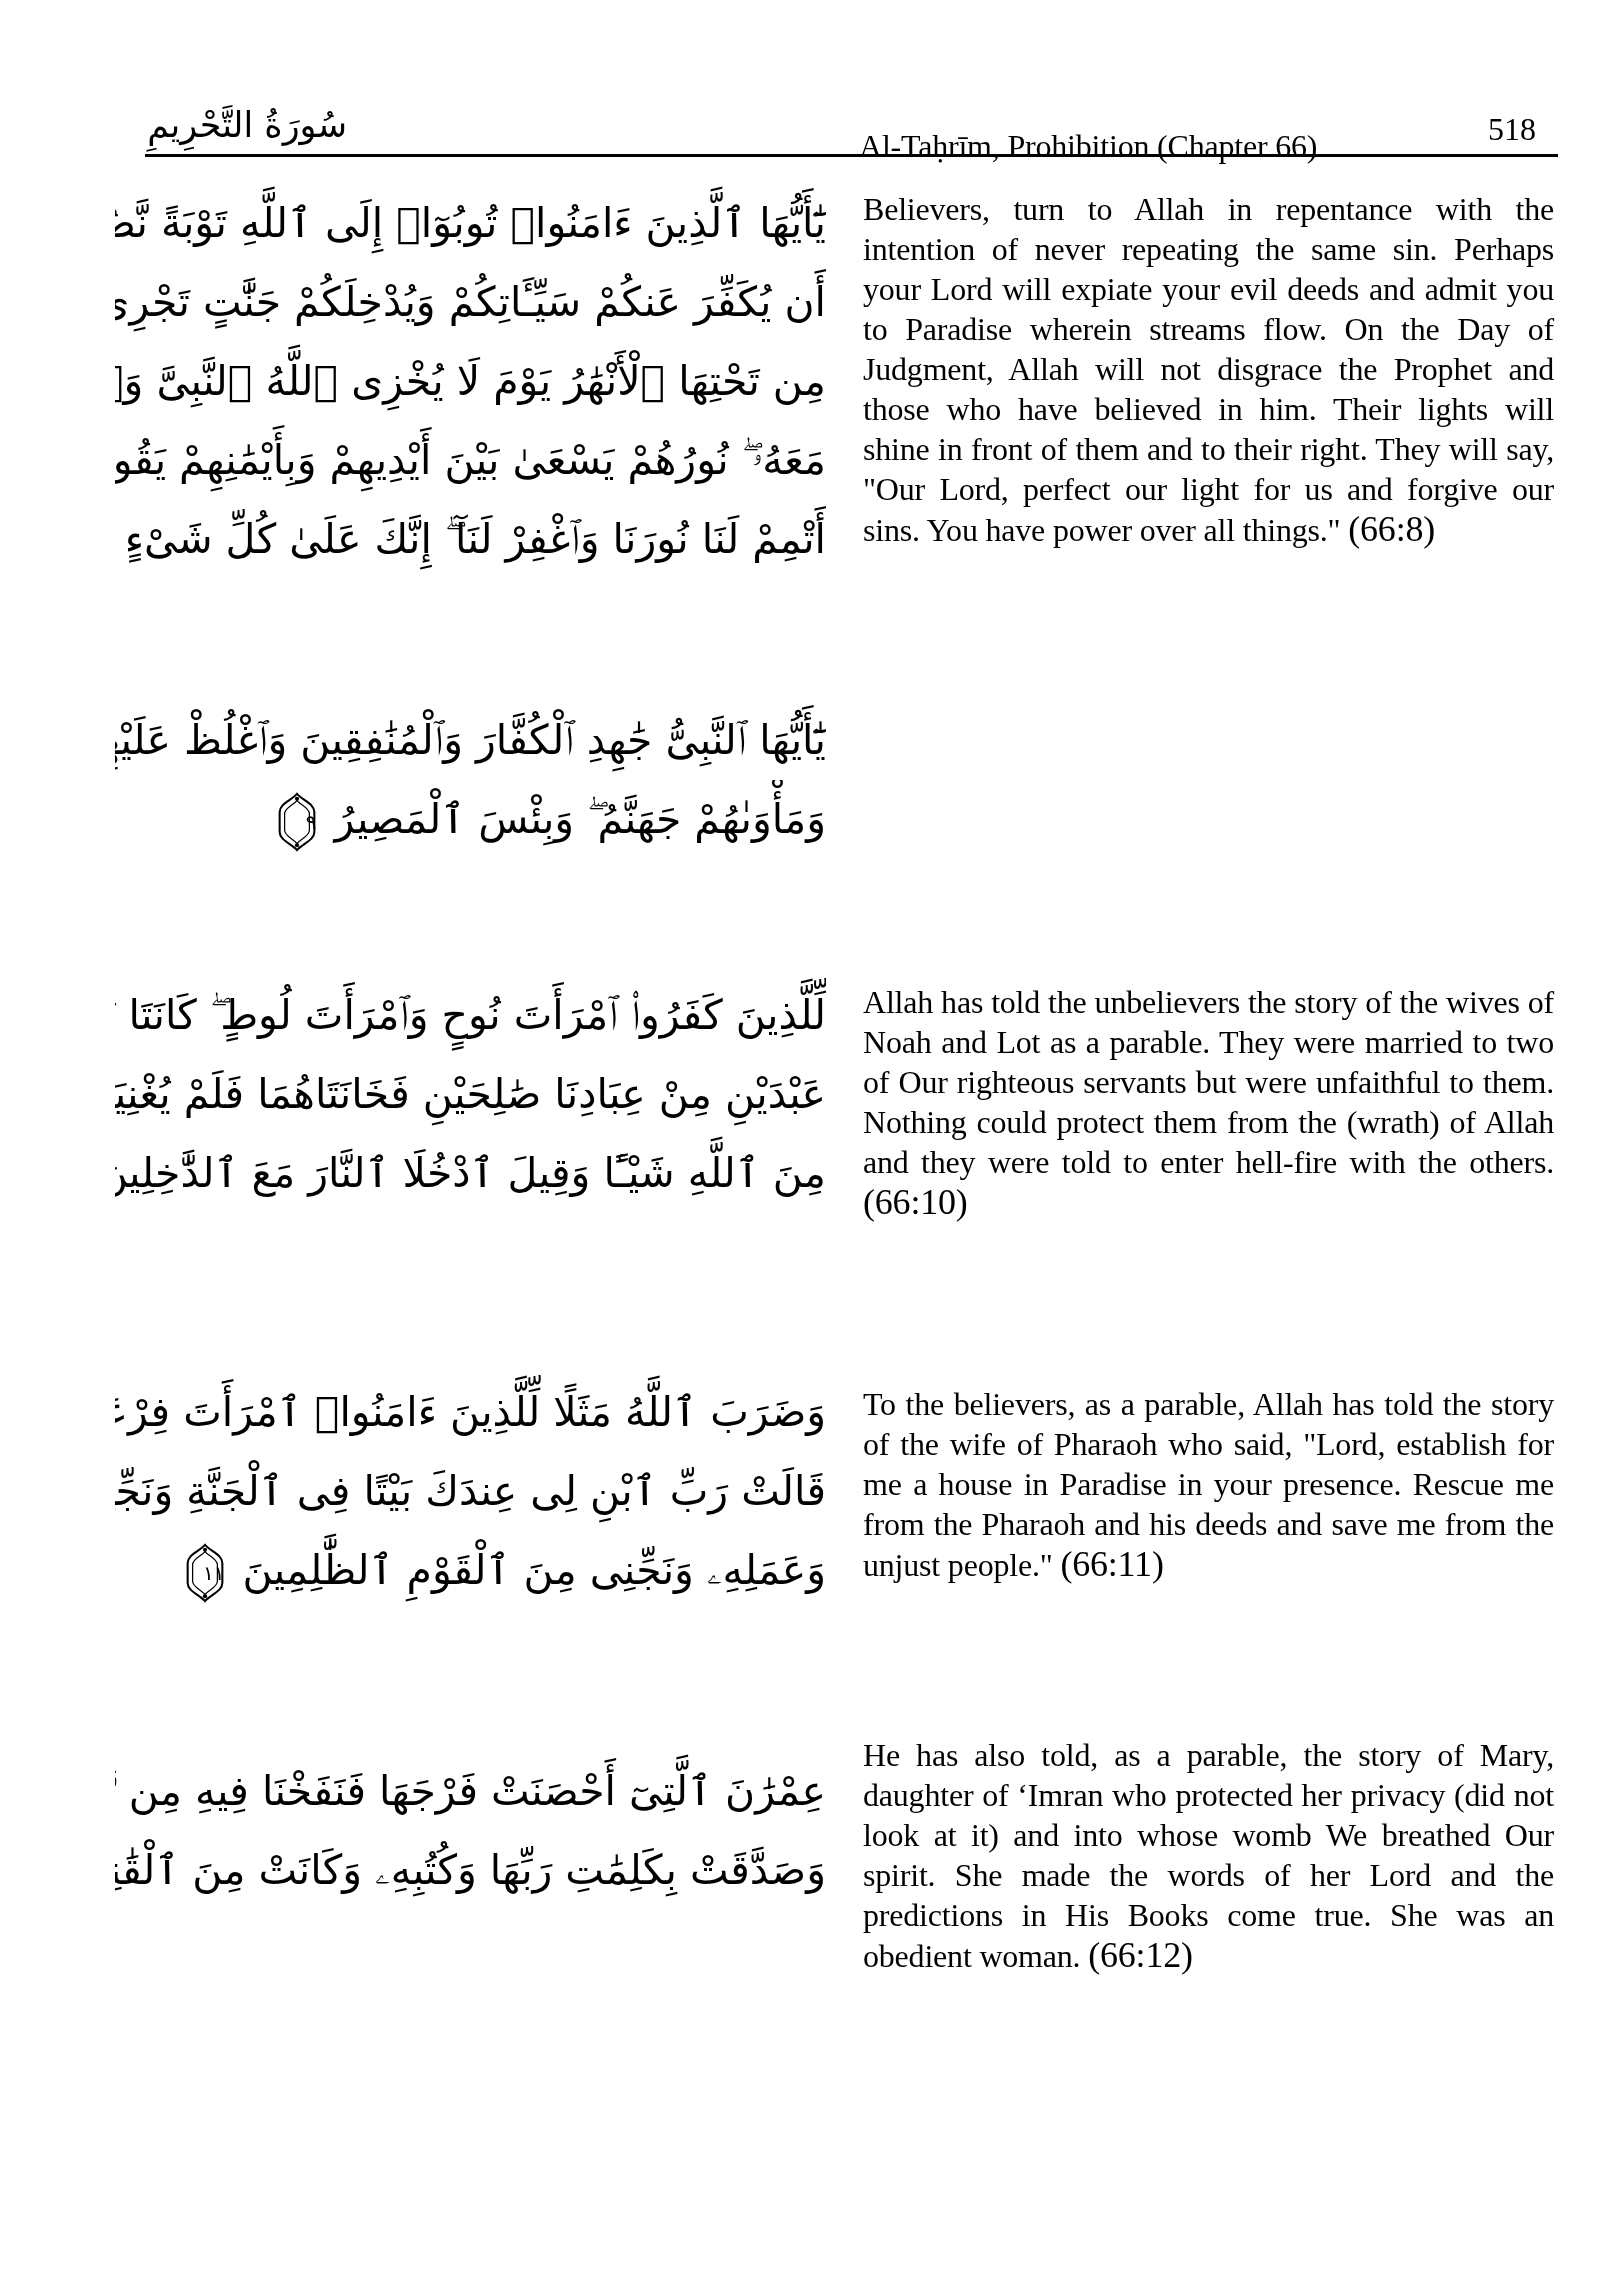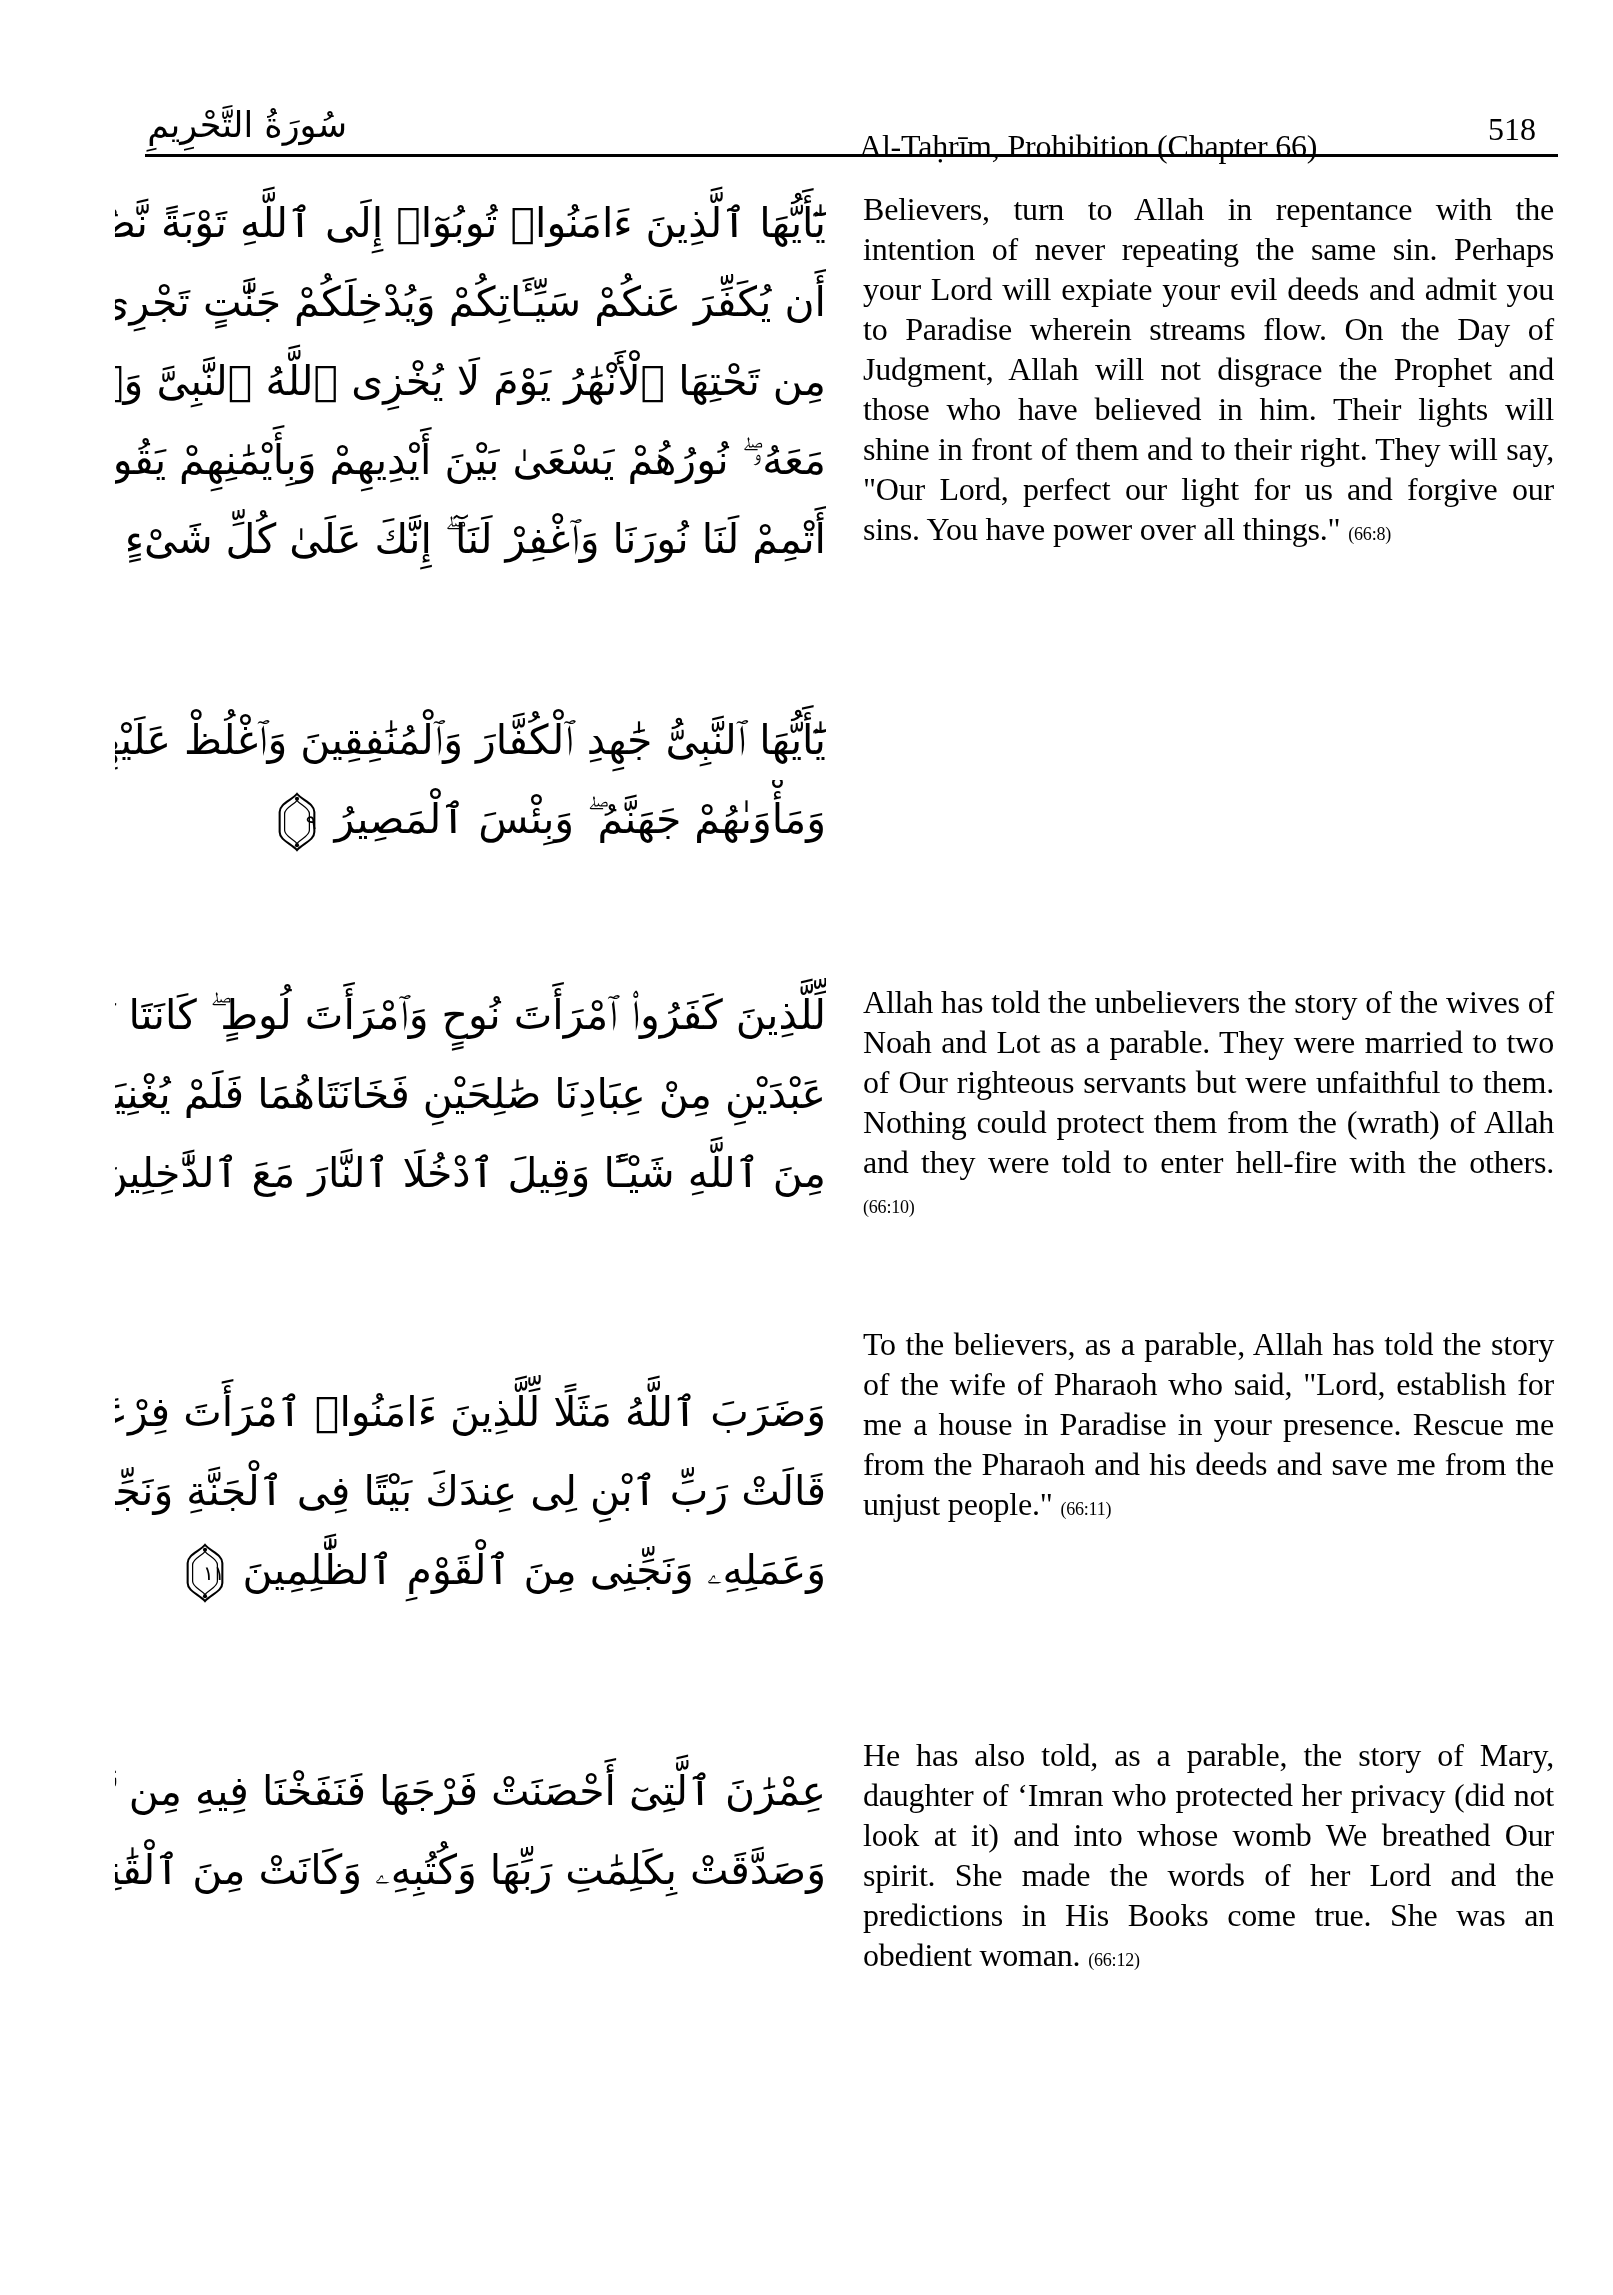--- a/index.html
+++ b/index.html
@@ -19,21 +19,21 @@
   .verse-ar .ln { display: block; white-space: nowrap; overflow: hidden; text-align: justify; text-align-last: justify; }
   .verse-ar .ln.short { text-align-last: right; }
   .marker { display: inline-block; width: 38px; height: 60px; vertical-align: middle; margin-right: 5px; position: relative; }
   .marker svg { width: 38px; height: 60px; display: block; }
   .marker .num { position: absolute; left: 0; top: 16.5px; width: 38px; text-align: center;
     font-family: "DejaVu Sans", sans-serif; font-size: 20px; line-height: 26.5px; direction: rtl; }
 
   .verse-en { position: absolute; left: 831px; width: 691px;
     font-family: "Liberation Serif", serif; font-size: 32px; line-height: 40px;
     text-align: justify; letter-spacing: -0.2px; }
-  .ref { font-size: 18px; }
+  .ref { font-size: 36px; }
 </style>
 </head>
 <body>
 
 <div class="page">
 
   <div class="hdr-ar">سُورَةُ التَّحْرِيمِ</div>
   <div class="hdr-title">Al-Taḥrīm, Prohibition (Chapter 66)</div>
   <div class="hdr-page">518</div>
   <div class="hdr-rule"></div>
@@ -81,21 +81,21 @@
     <span class="ln">قَالَتْ رَبِّ ٱبْنِ لِى عِندَكَ بَيْتًا فِى ٱلْجَنَّةِ وَنَجِّنِى مِن فِرْعَوْنَ</span>
     <span class="ln short"><span>وَعَمَلِهِۦ وَنَجِّنِى مِنَ ٱلْقَوْمِ ٱلظَّٰلِمِينَ</span>
       <span class="marker"><svg viewBox="0 0 46 72">
             <path d="M23 2 C30 10 44 14 44 24 L44 48 C44 58 30 62 23 70 C16 62 2 58 2 48 L2 24 C2 14 16 10 23 2 Z" fill="none" stroke="#000" stroke-width="2.5"></path>
             <path d="M23 10 C28 16 38 19 38 26 L38 46 C38 53 28 56 23 62 C18 56 8 53 8 46 L8 26 C8 19 18 16 23 10 Z" fill="none" stroke="#000" stroke-width="1.5"></path>
             <circle cx="23" cy="8" r="2.5" fill="#000"></circle>
             <circle cx="23" cy="64" r="2.5" fill="#000"></circle>
           </svg><span class="num">١١</span></span>
     </span>
   </div>
-  <div class="verse-en" style="top:1324px;">
+  <div class="verse-en" style="top:1384px;">
     <span>To the believers, as a parable, Allah has told the story of the wife of Pharaoh who said, "Lord, establish for me a house in Paradise in your presence. Rescue me from the Pharaoh and his deeds and save me from the unjust people."</span>
     <span class="ref">(66:11)</span>
   </div>
 
   <div class="verse-ar" style="top:1752px;">
     <span class="ln">عِمْرَٰنَ ٱلَّتِىٓ أَحْصَنَتْ فَرْجَهَا فَنَفَخْنَا فِيهِ مِن رُّوحِنَا</span>
     <span class="ln short"><span>وَصَدَّقَتْ بِكَلِمَٰتِ رَبِّهَا وَكُتُبِهِۦ وَكَانَتْ مِنَ ٱلْقَٰنِتِينَ</span>
       
     </span>
   </div>

